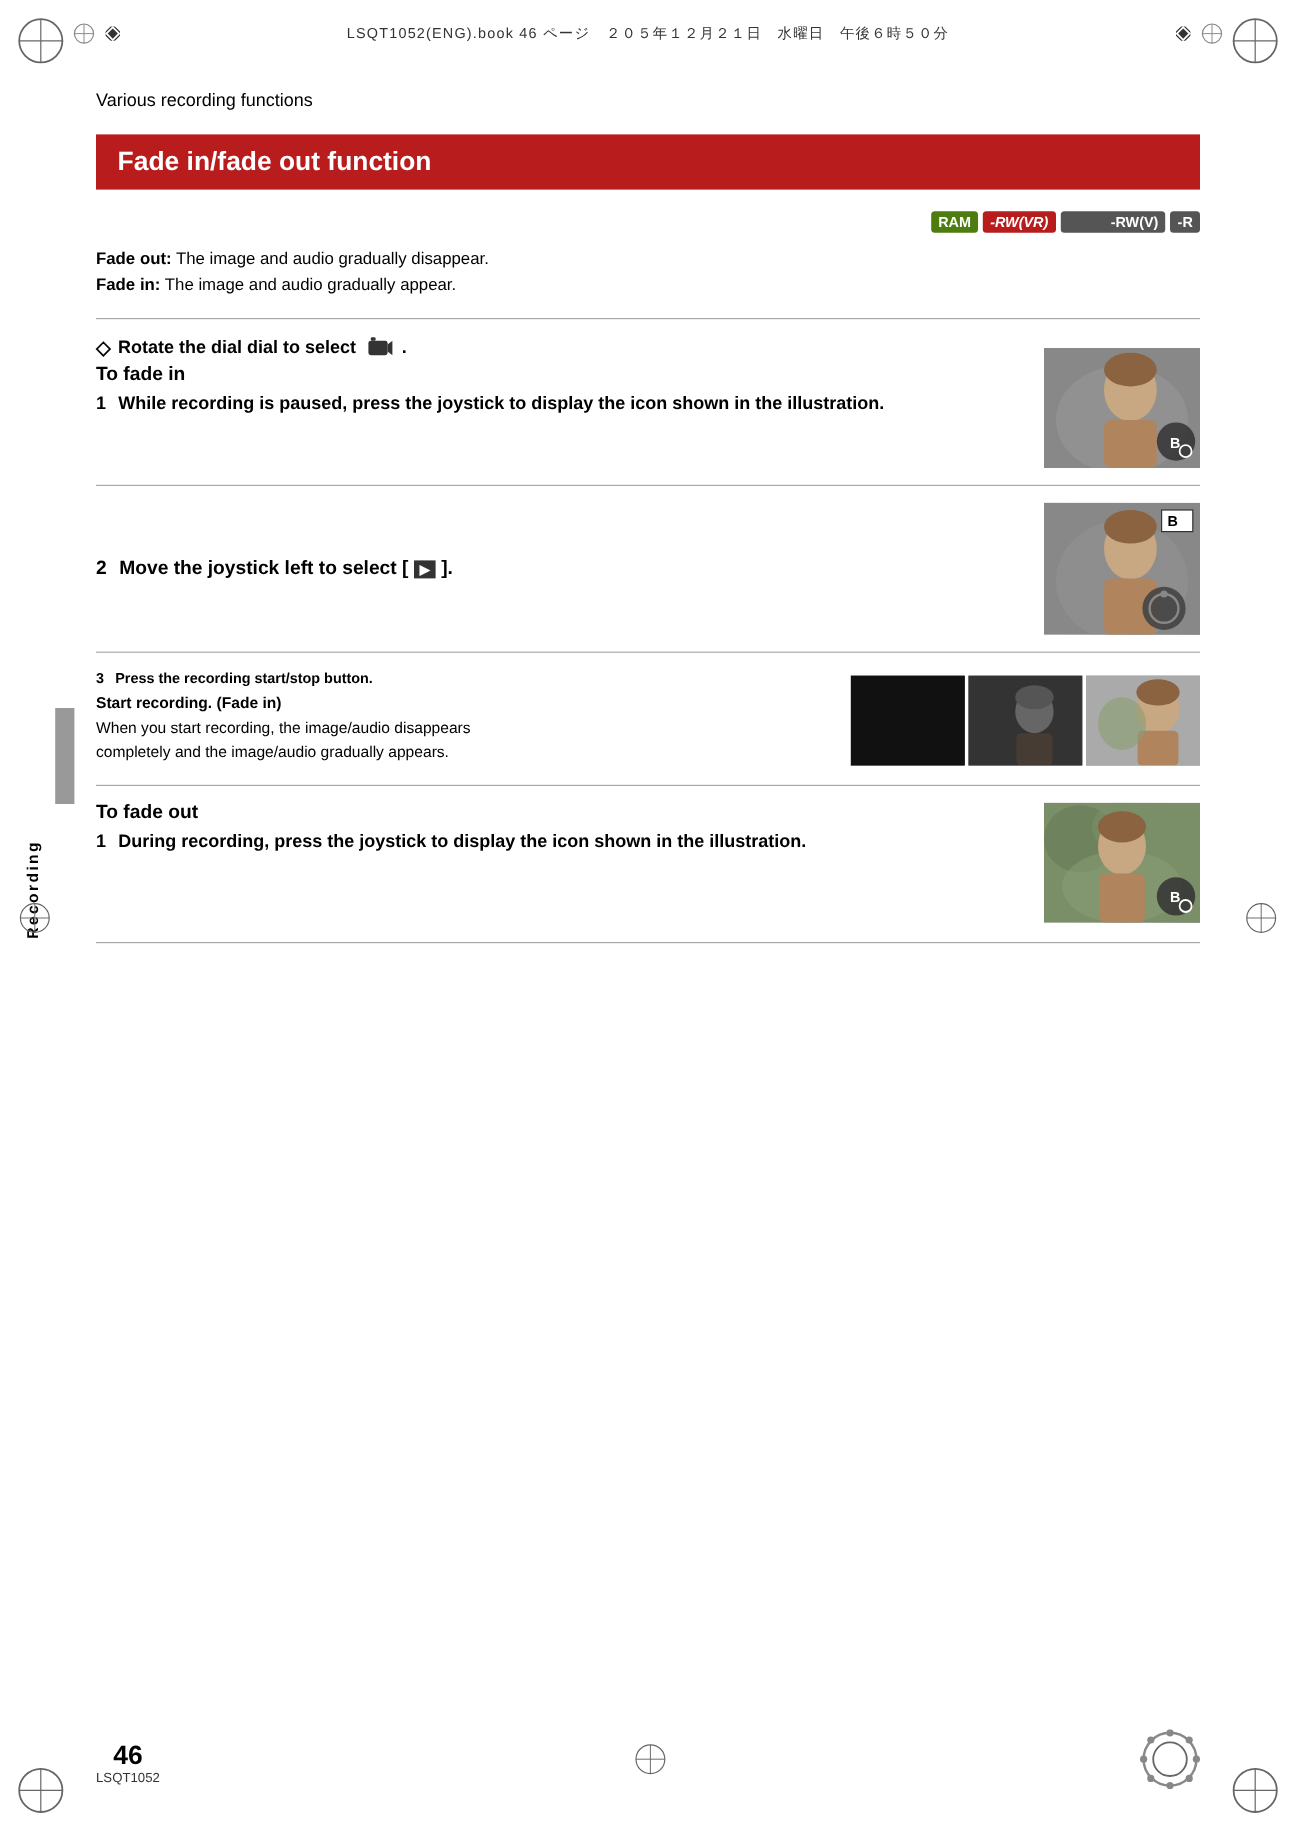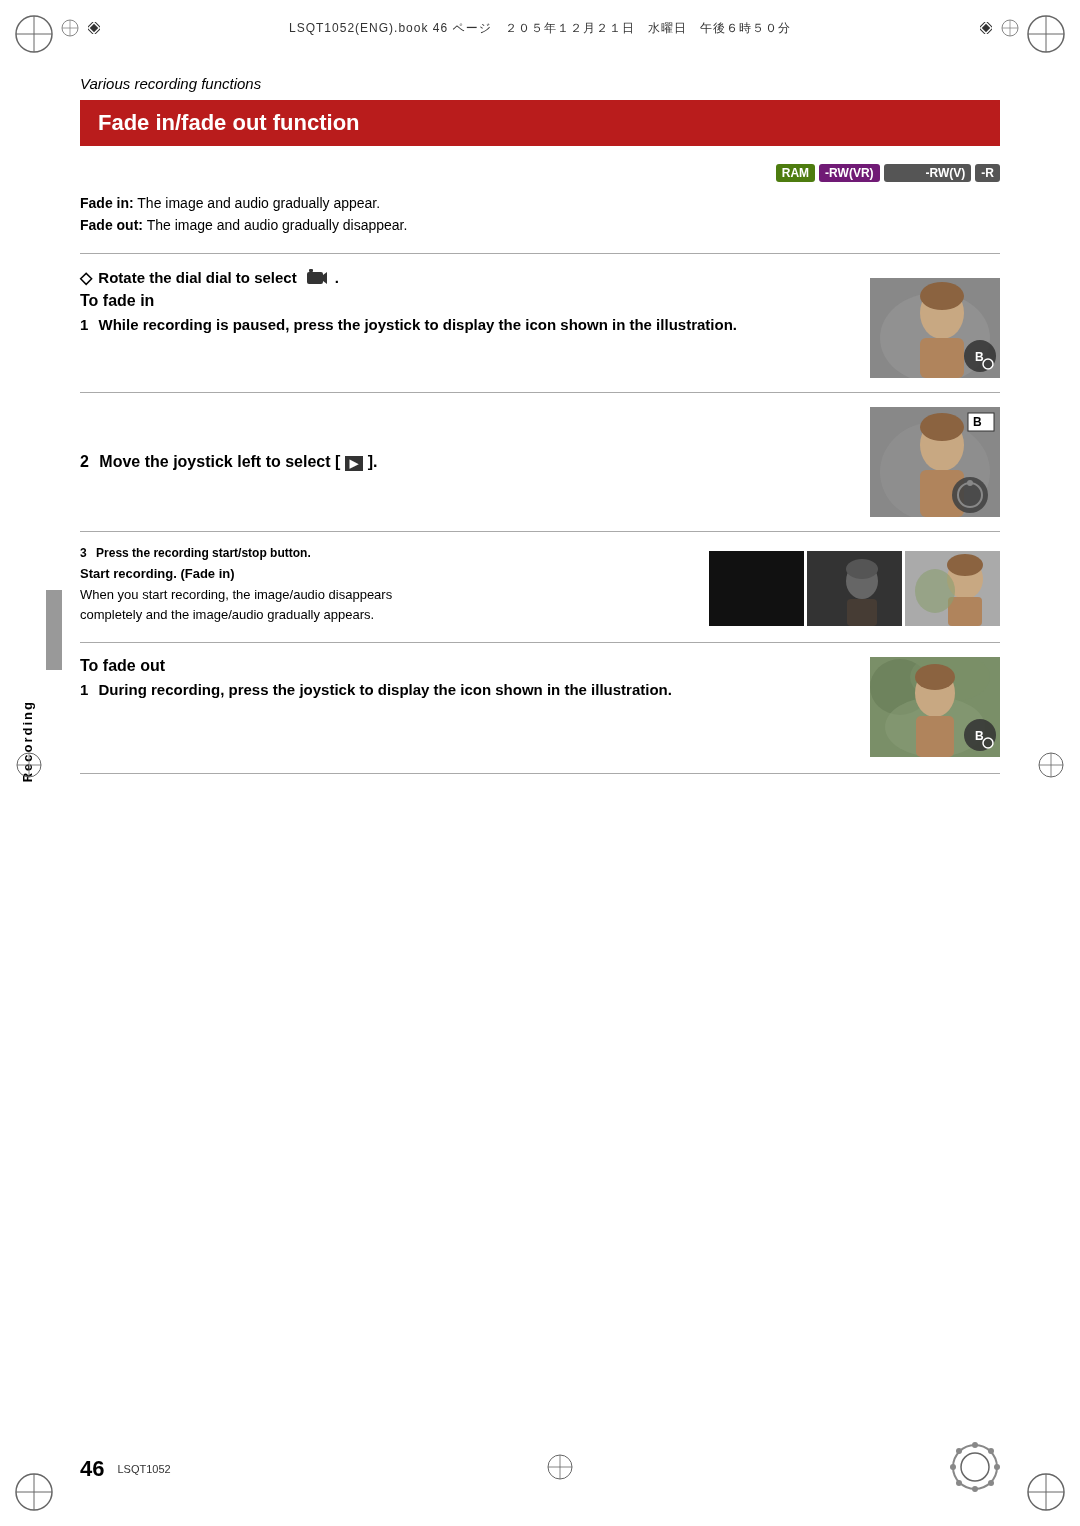--- a/index.html
+++ b/index.html
@@ -60,23 +60,22 @@
     .content-area {
       position: absolute;
       top: 75px;
       left: 80px;
       right: 80px;
       bottom: 100px;
     }
 
     
     .section-subtitle {
-      font-style: italic;
       font-size: 15px;
-      margin-bottom: 8px;
+      margin-bottom: 20px;
       font-family: Arial, sans-serif;
     }
 
     
     .main-title-bar {
       background: #b91c1c;
       color: #ffffff;
       padding: 10px 18px;
       font-size: 22px;
       font-weight: bold;
@@ -95,21 +94,21 @@
 
     .badge {
       font-size: 12px;
       font-weight: bold;
       font-family: Arial, sans-serif;
       padding: 2px 6px;
       border-radius: 3px;
       color: #ffffff;
     }
     .badge-ram { background: #4d7c0f; }
-    .badge-rwvr { background: #701a75; }
+    .badge-rwvr { background: #b91c1c; font-style: italic; }
     .badge-rwv { background: #555; padding-left: 42px; }
     .badge-r { background: #555; }
 
     
     .fade-desc {
       font-size: 14px;
       margin-bottom: 16px;
       font-family: Arial, sans-serif;
       line-height: 1.6;
     }
@@ -279,22 +278,22 @@
     <div class="main-title-bar">Fade in/fade out function</div>
 
     <div class="media-badges">
       <span class="badge badge-ram">RAM</span>
       <span class="badge badge-rwvr">-RW(VR)</span>
       <span class="badge badge-rwv">-RW(V)</span>
       <span class="badge badge-r">-R</span>
     </div>
 
     <div class="fade-desc">
+      <div><strong>Fade out:</strong> <span>The image and audio gradually disappear.</span></div>
       <div><strong>Fade in:</strong> <span>The image and audio gradually appear.</span></div>
-      <div><strong>Fade out:</strong> <span>The image and audio gradually disappear.</span></div>
     </div>
 
     <hr class="divider">
 
     <div class="instruction-row">
       <div class="instruction-text">
 
         <div class="mode-dial-line">
           <span style="font-size:16px;">◇</span>
           <span>Rotate the dial dial to select</span>
@@ -462,21 +461,21 @@
   </div>
   <div style="position:absolute; right:14px; top:750px;">
     <svg width="30" height="30" viewBox="0 0 30 30">
       <circle cx="15" cy="15" r="12" fill="none" stroke="#666" stroke-width="1"></circle>
       <line x1="15" y1="3" x2="15" y2="27" stroke="#666" stroke-width="0.8"></line>
       <line x1="3" y1="15" x2="27" y2="15" stroke="#666" stroke-width="0.8"></line>
     </svg>
   </div>
 
   <div class="page-footer">
-    <div style="display:flex; flex-direction:row; align-items:center;gap:13px;">
+    <div style="display:flex; flex-direction:column; align-items:center;">
       <span class="page-number">46</span>
       <span class="page-code">LSQT1052</span>
     </div>
     <div>
       
       <svg width="30" height="30" viewBox="0 0 30 30">
         <circle cx="15" cy="15" r="12" fill="none" stroke="#666" stroke-width="1"></circle>
         <line x1="15" y1="3" x2="15" y2="27" stroke="#666" stroke-width="0.8"></line>
         <line x1="3" y1="15" x2="27" y2="15" stroke="#666" stroke-width="0.8"></line>
       </svg>

